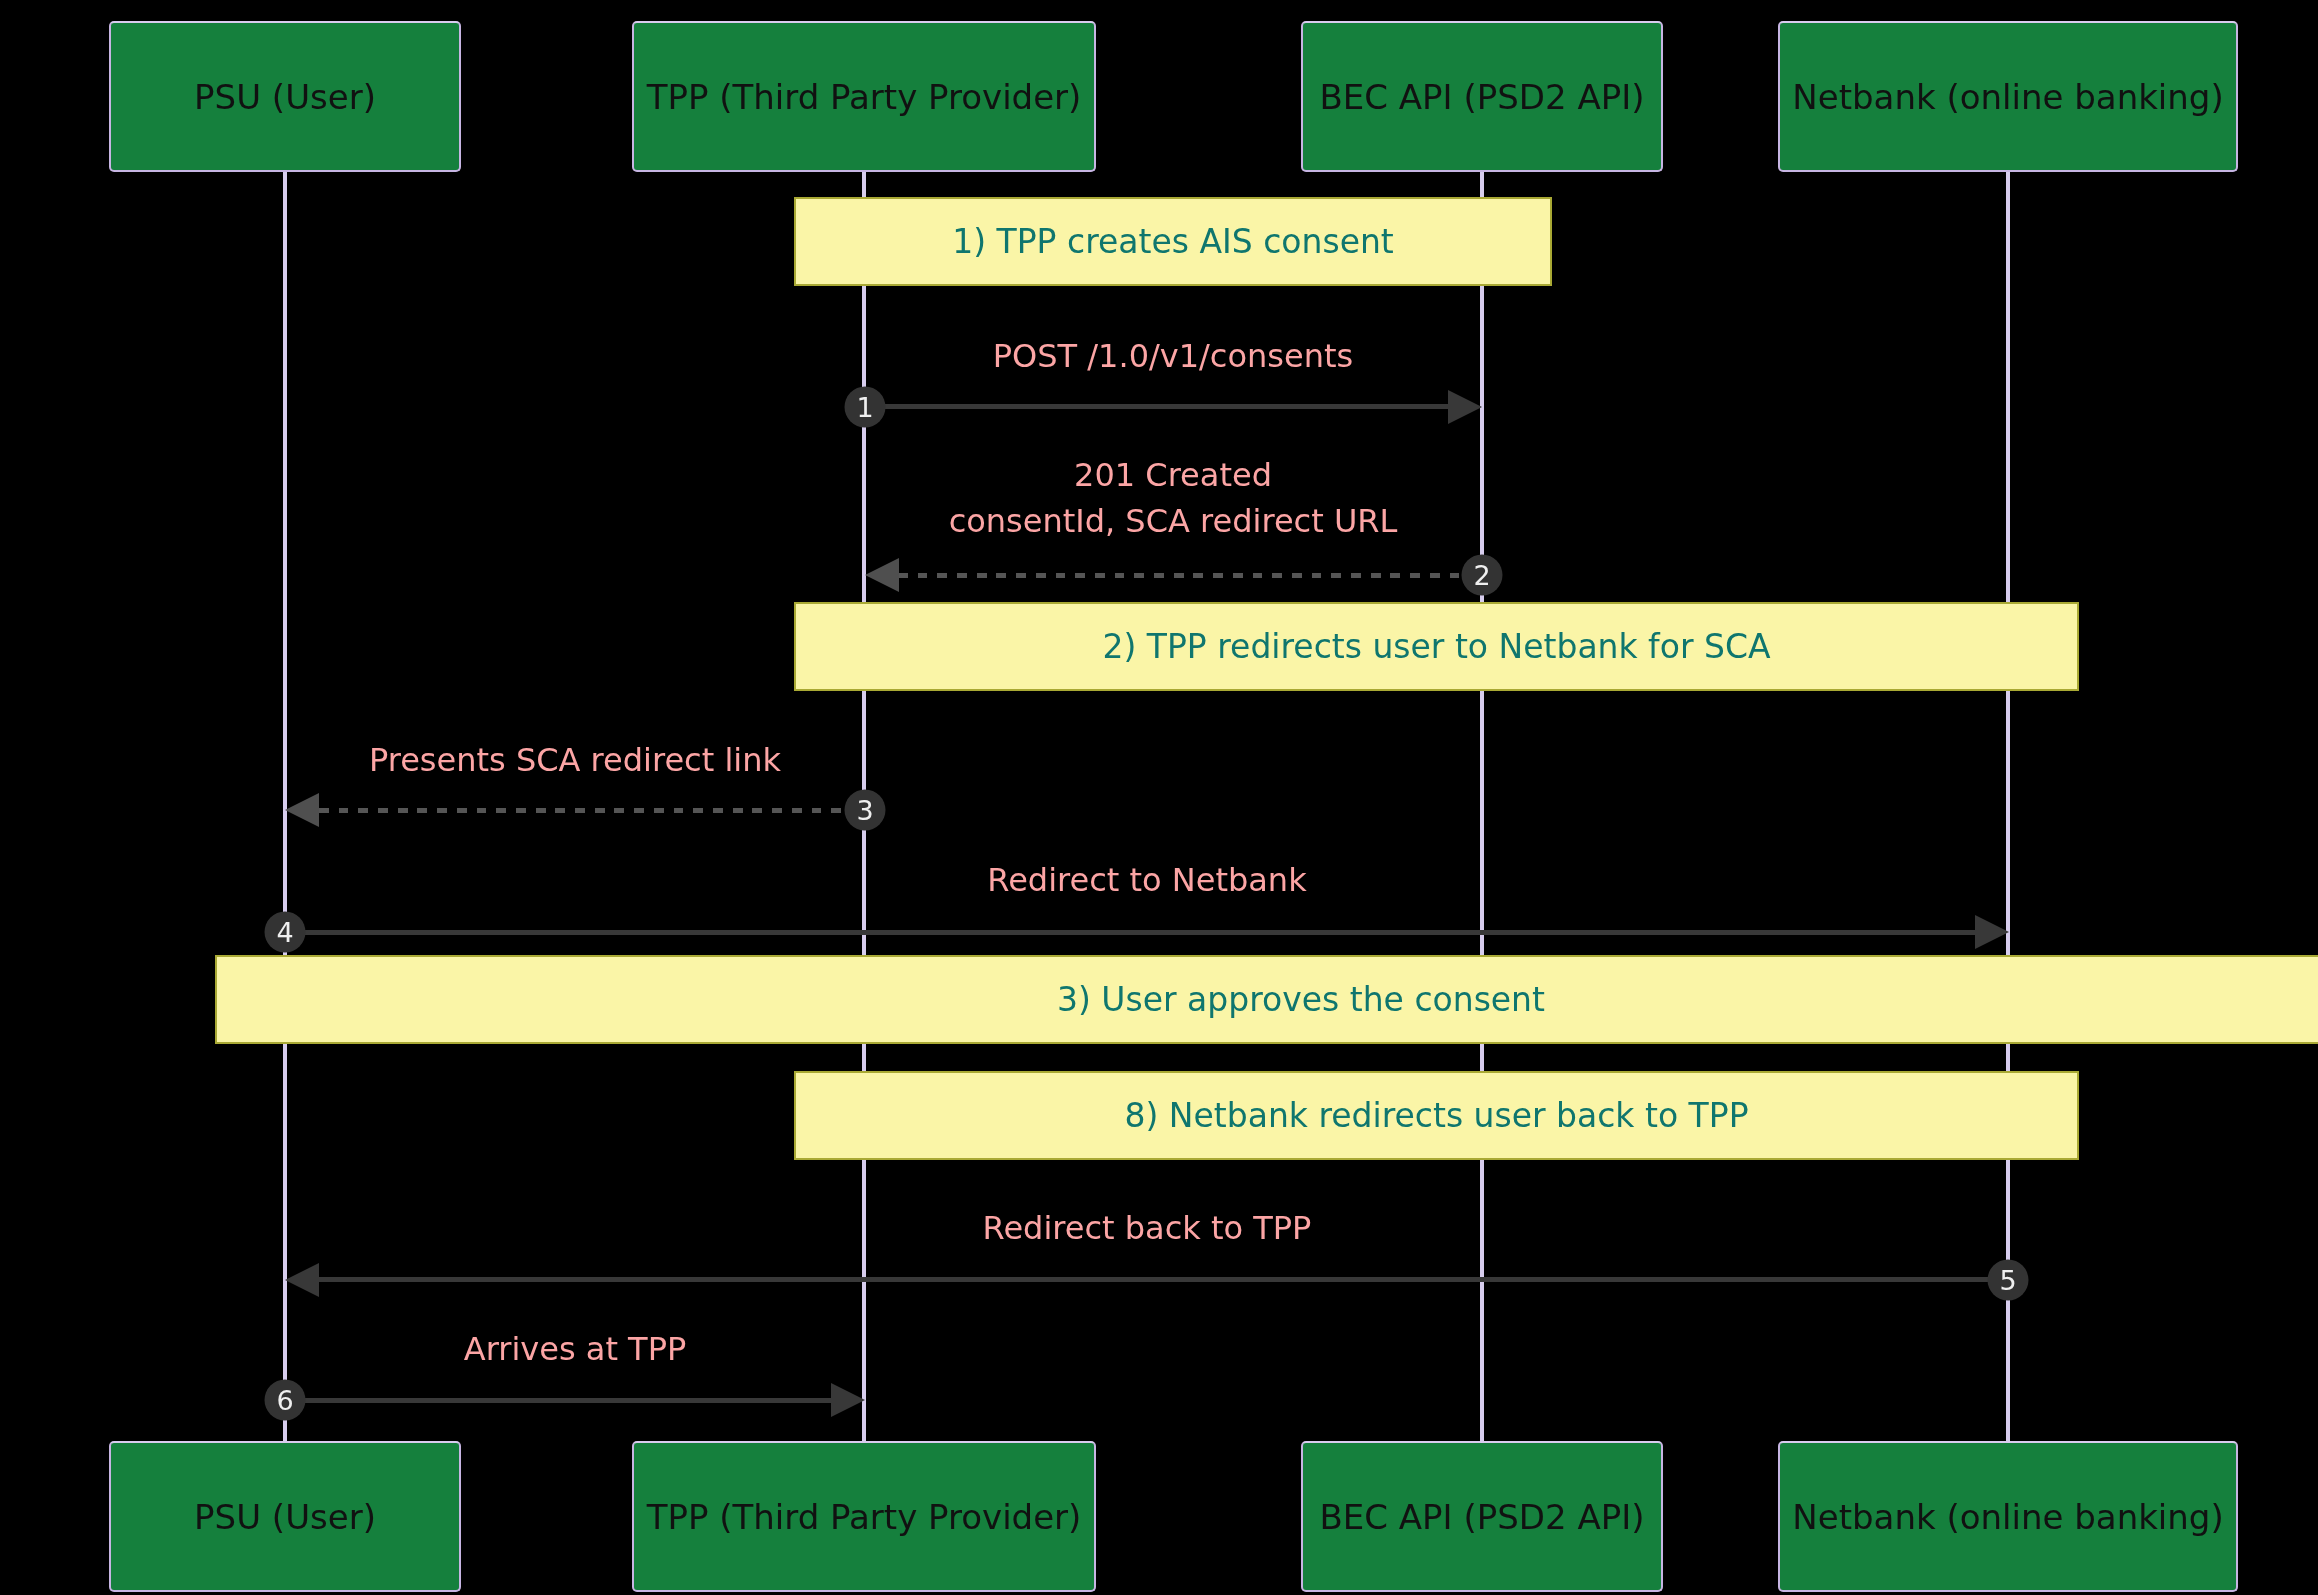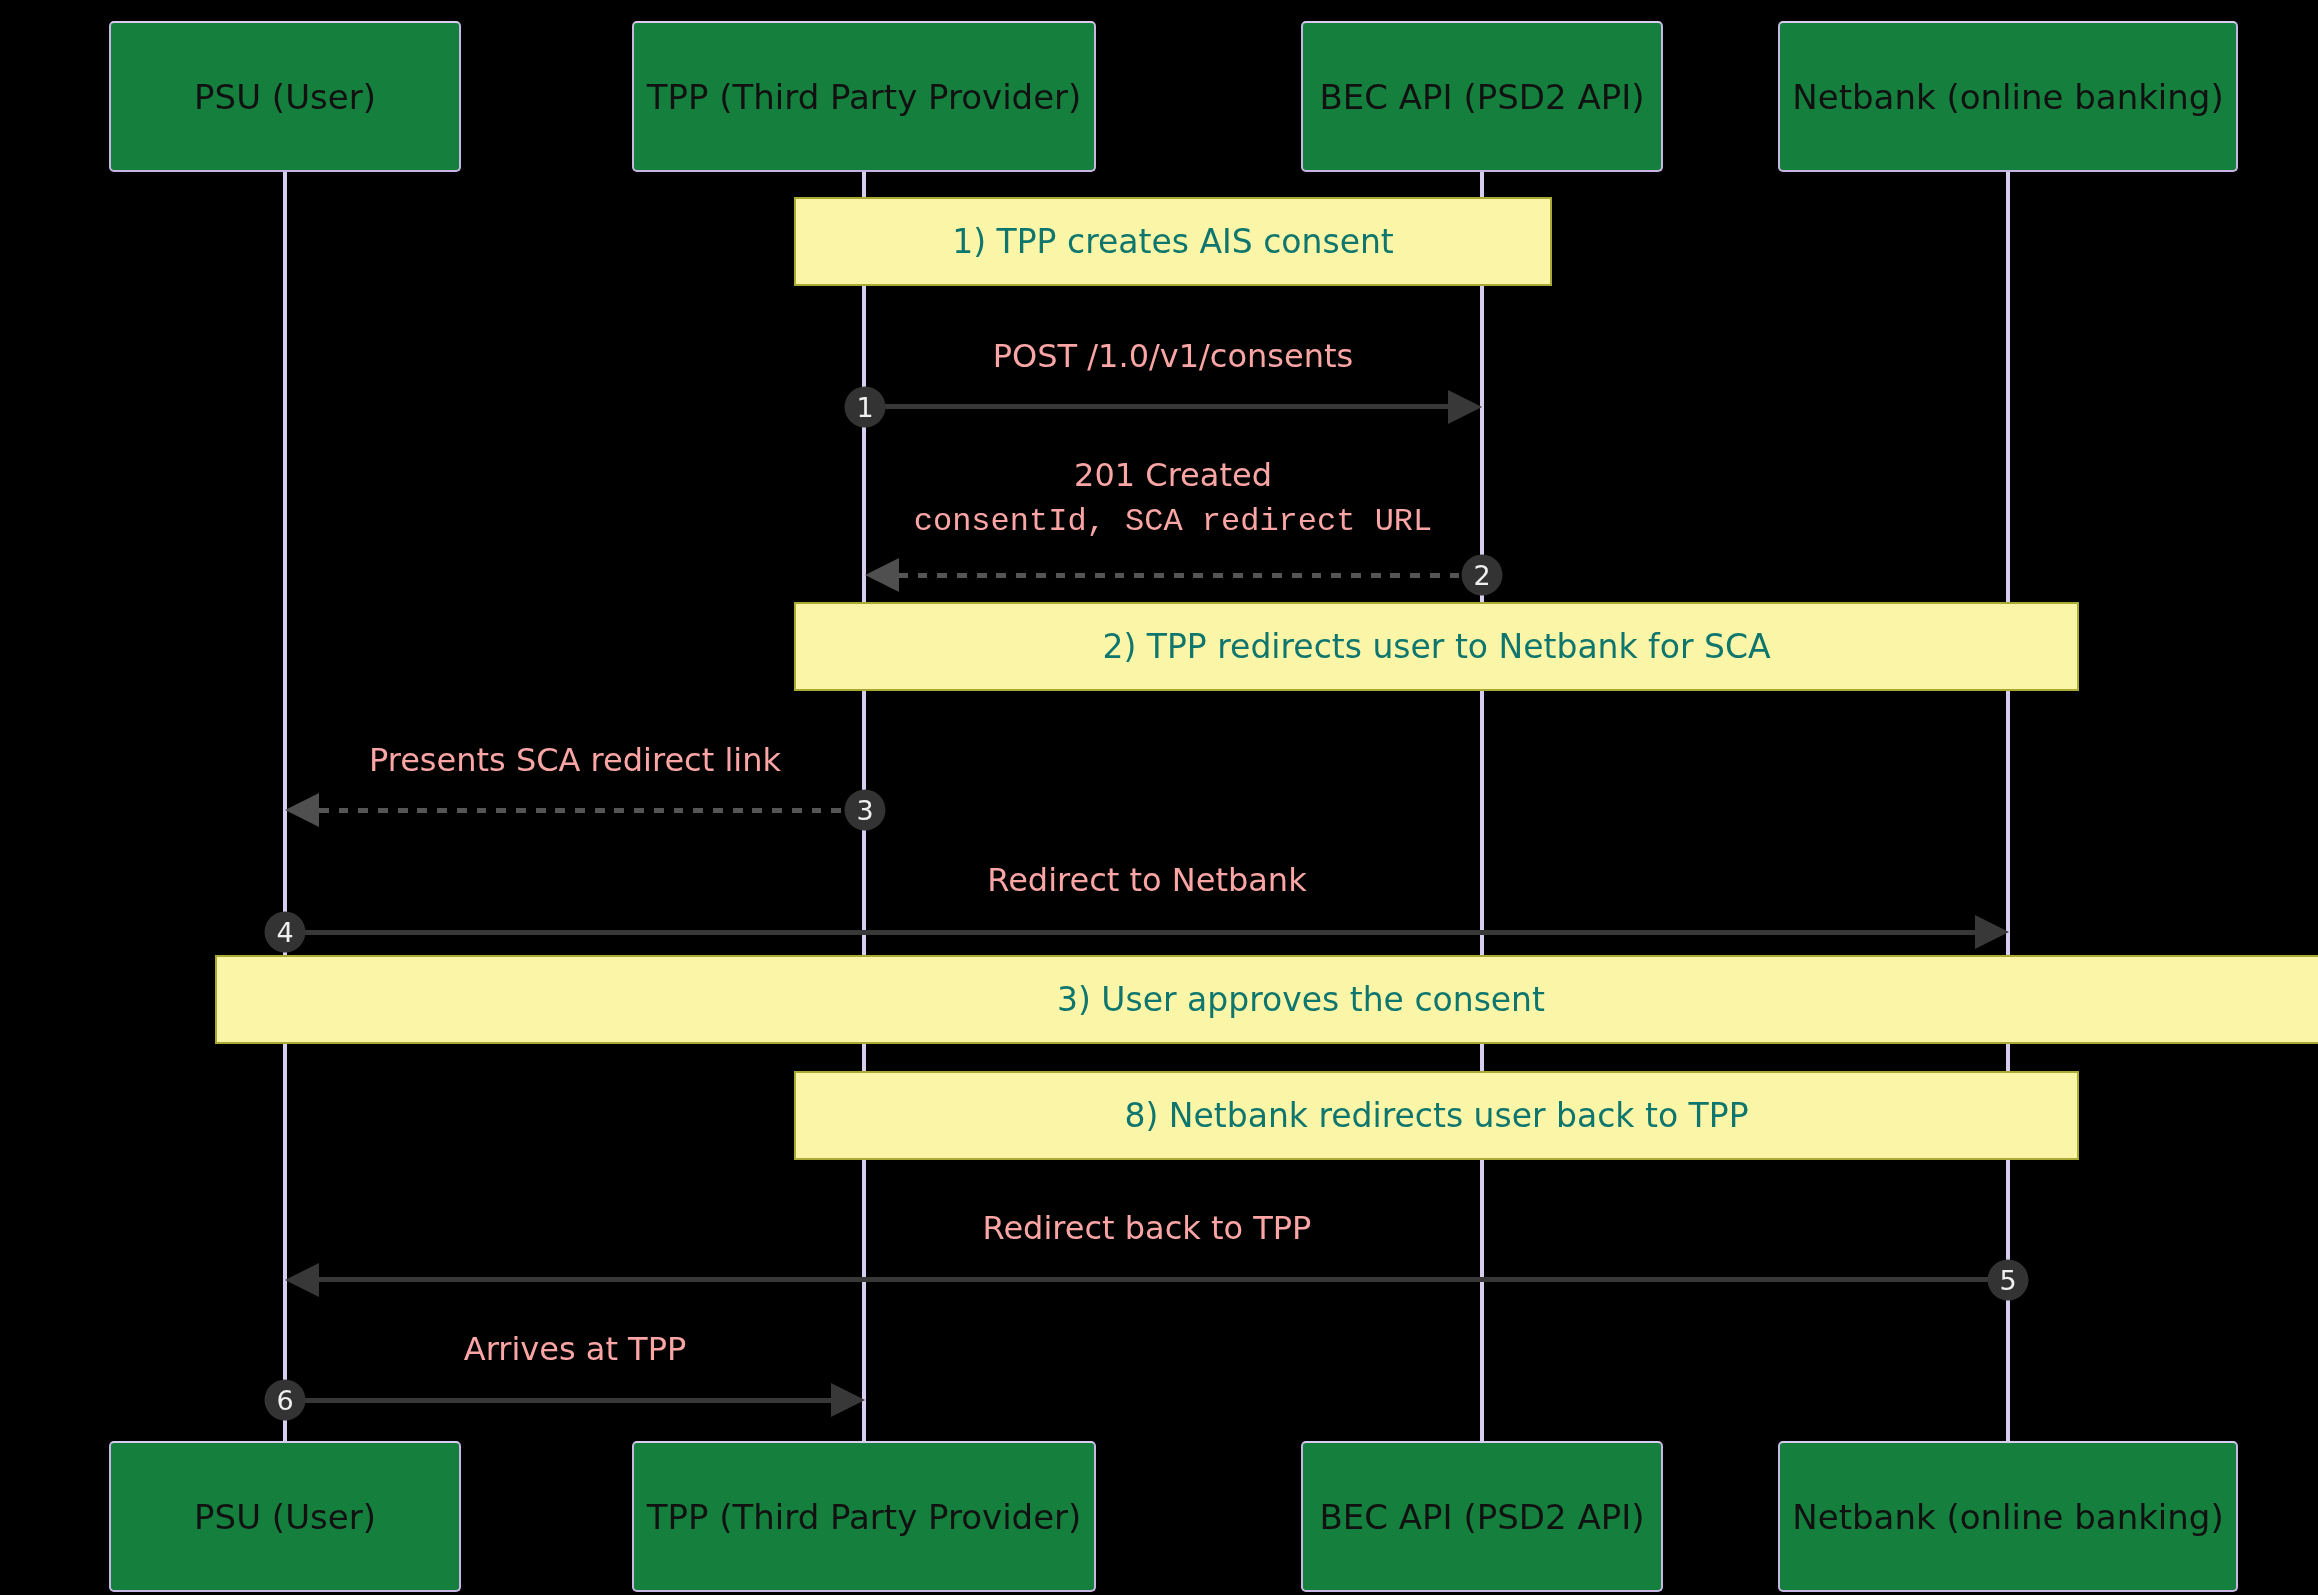--- a/index.html
+++ b/index.html
@@ -40,21 +40,21 @@
   .n3{left:215px;top:955px;width:2172px;}
   .n4{left:794px;top:1071px;width:1285px;}
 
   
   .mlabel{
     position:absolute;transform:translateX(-50%);
     font-size:32px;color:#fca5a5;white-space:nowrap;text-align:center;line-height:39px;
   }
   .m1t{left:1173px;top:337px;}
   .m2t1{left:1173px;top:456px;}
-  .m2t2{left:1173px;top:502px;font-family:Liberation Mono, monospace;}
+  .m2t2{left:1173px;top:502px;}
   .m3t{left:575px;top:741px;}
   .m4t{left:1147px;top:861px;}
   .m5t{left:1147px;top:1209px;}
   .m6t{left:575px;top:1330px;}
 
   
   .line{position:absolute;height:4.9px;background:#383838;}
   .line.dashed{background:repeating-linear-gradient(90deg,#555 0 9.8px,transparent 9.8px 19.7px);}
   .m1l{left:865px;top:404px;width:584px;}
   .m2l{left:898px;top:573px;width:584px;}

